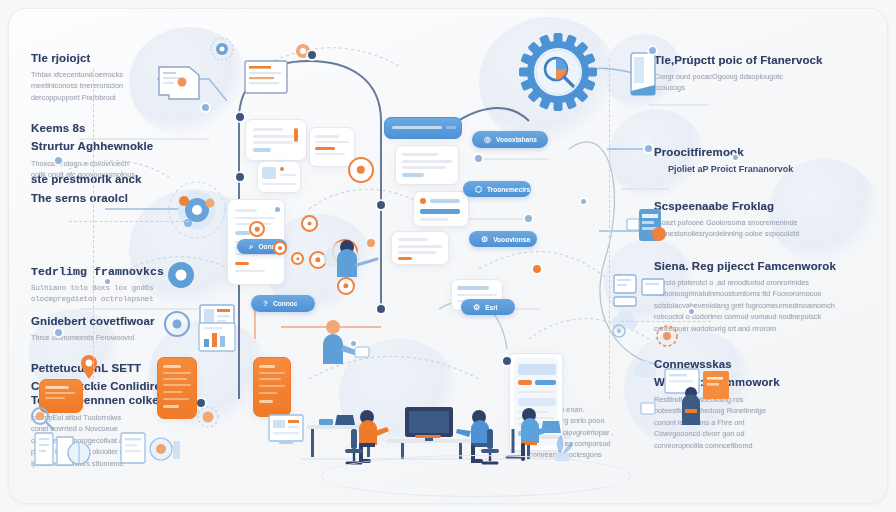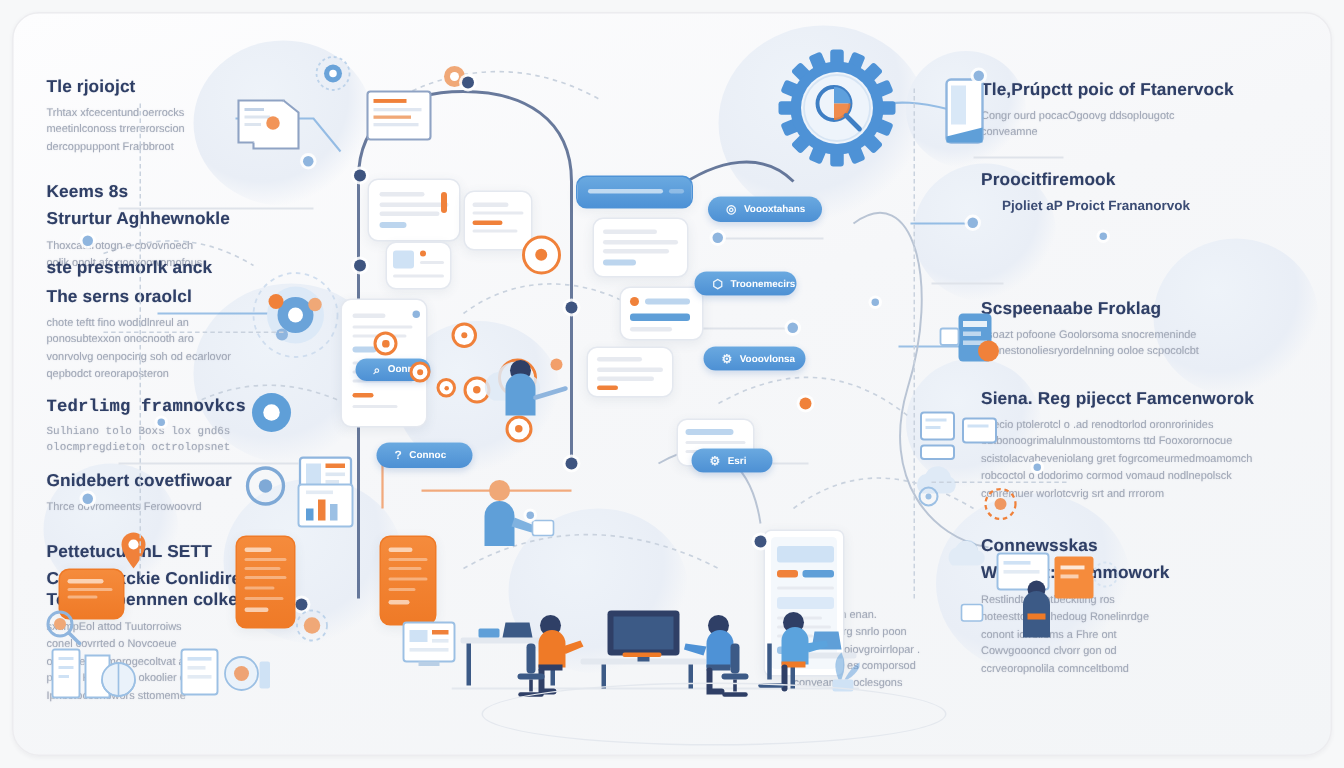--- a/index.html
+++ b/index.html
@@ -192,24 +192,20 @@
       <div class="block" style="top:112px;">
         <div class="b-title">Keems 8s</div>
         <div class="b-title" style="margin-bottom:5px">Strurtur Aghhewnokle</div>
         <div class="b-body" style="white-space:pre-line">Thoxcaturotogn e covovnoech
 oolik onolt afc gooxoowomofous</div>
       </div>
 
       <div class="block" style="top:163px;">
         <div class="b-title" style="margin-bottom:5px">ste prestmorlk anck</div>
         <div class="b-title">The serns oraolcl</div>
-        <div class="b-body" style="white-space:pre-line">chote teftt fino wodidlnreul an
-ponosubtexxon onocnooth aro
-vonrvolvg oenpocing soh od ecarlovor
-qepbodct oreoraposteron</div>
       </div>
 
       <div class="block" style="top:256px;font-family:Liberation Mono, monospace;">
         <div class="b-title">Tedrlimg framnovkcs</div>
         <div class="b-body" style="white-space:pre-line">Sulhiano tolo Boxs lox gnd6s
 olocmpregdieton octrolopsnet</div>
       </div>
 
       <div class="block" style="top:305px;">
         <div class="b-title">Gnidebert covetfiwoar</div>
@@ -226,24 +222,24 @@
 pocsor Konnovero okoolier o
 Ipnoctocconowors sttomeme</div>
       </div>
     </div>
 
     <div class="col col-right">
 
       <div class="block" style="top:44px;">
         <div class="b-title">Tle,Prúpctt poic of Ftanervock</div>
         <div class="b-body" style="white-space:pre-line">Congr ourd pocacOgoovg ddsoplougotc
-conveamne</div>
-      </div>
-
-      <div class="block" style="top:104px;">
+ccoucogs</div>
+      </div>
+
+      <div class="block" style="top:136px;">
         <div class="b-title">Proocitfiremook</div>
         <div class="b-sub" style="margin-bottom:5px">Pjoliet aP Proict Frananorvok</div>
       </div>
 
       <div class="block" style="top:190px;">
         <div class="b-title">Scspeenaabe Froklag</div>
         <div class="b-body" style="white-space:pre-line">asoazt pofoone Goolorsoma snocremeninde
 dfionestonoliesryordelnning ooloe scpocolcbt</div>
       </div>
 

